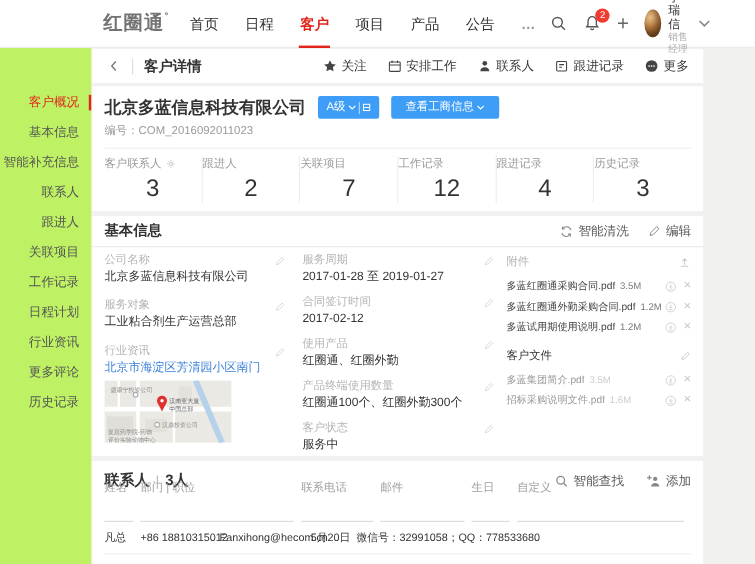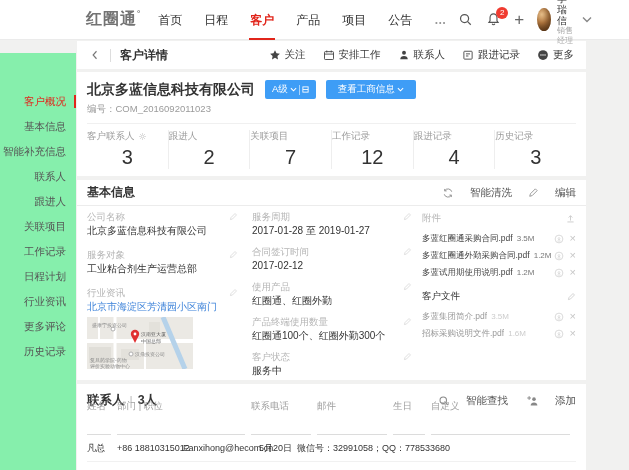--- a/index.html
+++ b/index.html
@@ -29,21 +29,21 @@
 .main{position:absolute;left:77px;top:41px;right:0;bottom:0;background:#f1f1f0}
 .toolbar{height:28px;width:509px;background:#fff;display:flex;align-items:center;padding:0 12px;margin-bottom:3px}
 .back{color:#777;display:flex;cursor:pointer}
 .tdiv{width:1px;height:13px;background:#ddd;margin:0 9px}
 .ptitle{font-size:12px;font-weight:bold;color:#333}
 .tb-actions{margin-left:auto;display:flex;align-items:center;gap:17px}
 .tb-act{display:flex;align-items:center;gap:4px;font-size:10.5px;color:#3a3a3a;cursor:pointer;white-space:nowrap}
 .tb-act .ic{color:#444}
 
 
-.sidebar{position:absolute;top:53px;left:0;width:76px;bottom:0;background:#86efac;padding-top:36px}
+.sidebar{position:absolute;top:37px;left:0;width:76px;bottom:0;background:#bef264;padding-top:36px}
 .side-item{height:25px;line-height:25px;text-align:right;padding-right:10px;font-size:10.5px;color:#555;position:relative;cursor:pointer;white-space:nowrap}
 .side-item.active{color:#e1251b}
 .side-item.active::after{content:"";position:absolute;right:0;top:6px;height:13px;width:2px;background:#e1251b}
 
 
 .card{width:509px;background:#fff;margin-bottom:4px}
 .card1{padding:8px 10px 0}
 .company-row{display:flex;align-items:center;gap:10px}
 .cname{font-size:14px;font-weight:bold;color:#333;white-space:nowrap}
 .bluebtn{background:#3e9df6;color:#fff;font-size:9.5px;border-radius:2px;display:flex;align-items:center;padding:3px 7px;gap:2px;cursor:pointer;white-space:nowrap}
@@ -52,28 +52,28 @@
 .stats{display:flex;margin-top:7px;border-top:1px solid #f0f0f0;padding:6px 0 7px}
 .stat{flex:1;text-align:center;border-left:1px solid #eee;cursor:pointer}
 .stat:first-child{border-left:none}
 .stat-l{font-size:9.5px;color:#9b9b9b;display:flex;align-items:center;gap:3px}
 .stat-v{font-size:20px;color:#333;margin-top:2px;line-height:24px}
 
 
 .sec-head{height:26px;border-bottom:1px solid #ececec;display:flex;align-items:center;padding:0 10px}
 .sec-title{font-size:12px;font-weight:bold;color:#333}
 .sec-actions{margin-left:auto;display:flex;gap:16px}
-.sec-act{display:flex;align-items:center;gap:16px;font-size:10.5px;color:#555;cursor:pointer}
+.sec-act{display:flex;align-items:center;gap:4px;font-size:10.5px;color:#555;cursor:pointer}
 .sec-act .ic{color:#888}
 .bbody{display:flex;padding:5px 10px 3px}
 .bcol1{width:165px}
 .bcol2{width:170px}
 .bcol3{flex:1;min-width:0}
 .field{margin-bottom:12px}
-.flabel-row{display:flex;align-items:center}
+.flabel-row{display:flex;align-items:flex-end}
 .flabel{font-size:9.5px;color:#b5b5b5;line-height:11px}
 .fpencil{margin-left:auto;margin-right:14px;color:#d7d7d7;cursor:pointer;display:flex}
 .bcol2 .fpencil{margin-right:10px}
 .fvalue{font-size:10px;color:#333;line-height:12px;margin-top:3px;white-space:nowrap}
 .fvalue.link{color:#3c82d9;cursor:pointer}
 .map{margin-top:4px;display:block;cursor:pointer}
 .att-head{display:flex;align-items:center;height:15px;margin-bottom:4px}
 .att-label{font-size:9.5px;color:#b5b5b5}
 .att-label.dark{color:#333}
 .att-tool{margin-left:auto;color:#c9c9c9;cursor:pointer;display:flex}
@@ -103,22 +103,22 @@
 </style>
 </head>
 <body>
 
 <div class="navbar">
   <div class="logo"><span>红圈通</span><sup>°</sup></div>
   <div class="nav-items">
     <div class="nav-item">首页</div>
     <div class="nav-item">日程</div>
     <div class="nav-item active">客户</div>
+    <div class="nav-item">项目</div>
     <div class="nav-item">产品</div>
-    <div class="nav-item">项目</div>
     <div class="nav-item">公告</div>
     <div class="nav-item morelink">…</div>
   </div>
   <div class="nav-right">
     <span class="ibtn">
       <svg class="ic" width="15" height="15" viewBox="0 0 16 16">
           <circle cx="7" cy="7" r="4.3" fill="none" stroke="currentColor" stroke-width="1.3"></circle>
           <line x1="10.3" y1="10.3" x2="13.6" y2="13.6" stroke="currentColor" stroke-width="1.3"></line>
         </svg>
     </span>

